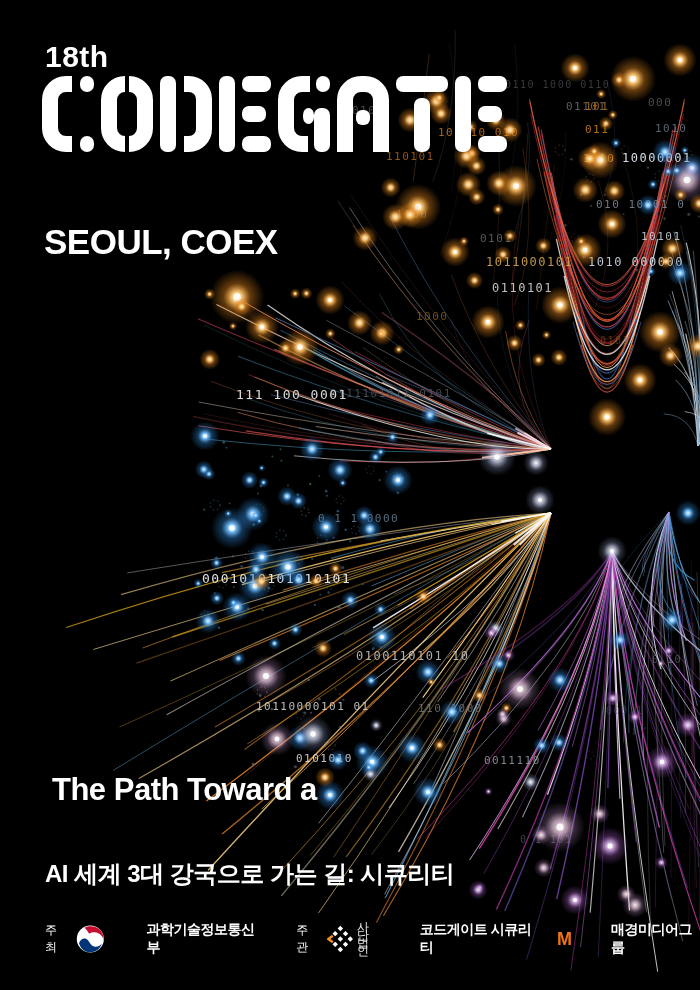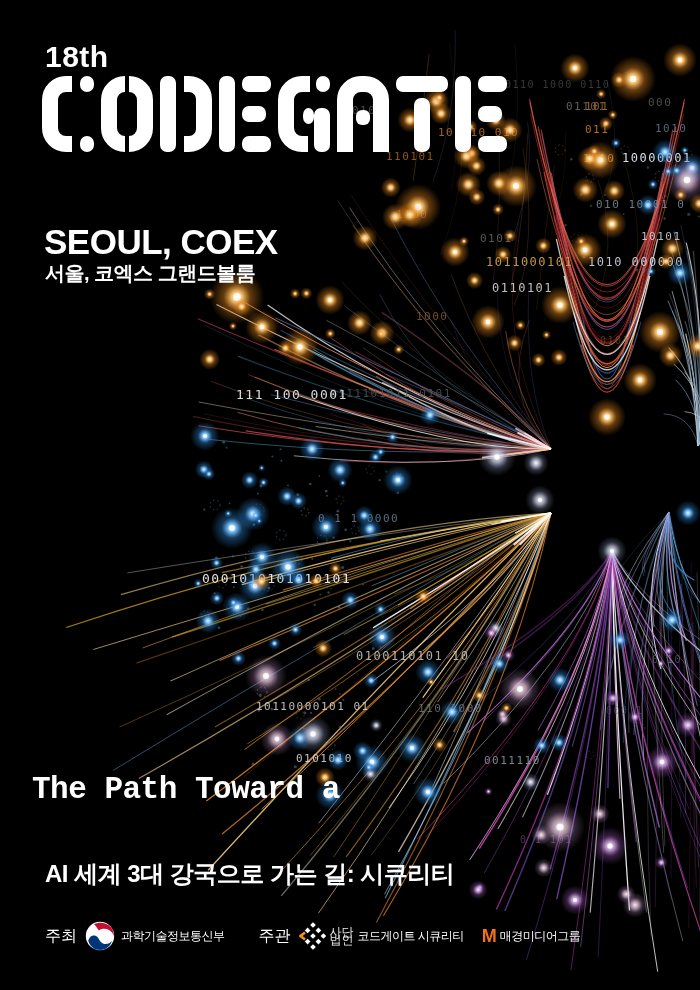--- a/index.html
+++ b/index.html
@@ -6,25 +6,25 @@
   .poster{position:relative;width:700px;height:990px;background:#000;overflow:hidden;
           font-family:"Liberation Sans","DejaVu Sans",sans-serif;color:#fff;}
   #artwork{position:absolute;left:0;top:0;}
   .edition{position:absolute;left:45px;top:40px;font-size:30px;font-weight:bold;letter-spacing:.5px;}
   #wordmark{position:absolute;left:42px;top:76px;}
   .date-line{position:absolute;left:44px;top:186px;font-size:30px;font-weight:bold;letter-spacing:-.5px;white-space:nowrap;}
   .date-line .day{font-size:15px;position:relative;top:-12px;margin:0 2px 0 1px;}
   .date-line .dash{padding:0 4px;}
   .venue-en{position:absolute;left:44px;top:222px;font-size:35px;font-weight:bold;letter-spacing:-.5px;}
   .venue-ko{position:absolute;left:45px;top:260px;font-size:20px;font-weight:bold;letter-spacing:-.5px;}
-  .headline{position:absolute;left:32px;top:771px;font-size:31px;font-weight:bold;line-height:37px;letter-spacing:-.5px;font-family:Liberation Mono, monospace;}
+  .headline{position:absolute;left:52px;top:771px;font-size:31px;font-weight:bold;line-height:37px;letter-spacing:-.5px;}
   .headline-ko{position:absolute;left:45px;top:858px;font-size:24px;font-weight:bold;letter-spacing:-.5px;}
   .footer{position:absolute;left:45px;top:921px;display:flex;align-items:center;}
-  .f-label{font-size:16px;margin-right:8px;color:#fff;}
-  .f-name{font-size:12px;font-weight:normal;letter-spacing:-.5px;}
+  .f-label{font-size:12px;margin-right:8px;color:#fff;}
+  .f-name{font-size:14px;font-weight:bold;letter-spacing:-.5px;margin-left:36px;}
   .f-group{display:flex;align-items:center;}
   .g-org{margin-left:34px;}
   .g-media{margin-left:18px;}
   .msit-logo{margin-right:6px;}
   .cg-logo{margin-right:4px;}
   .org-prefix{font-size:12px;line-height:8px;margin-right:4px;color:#e8e8e8;}
   .m-mono{color:#f47216;font-weight:bold;font-size:18px;margin-right:3px;line-height:18px;}
 </style>
 </head>
 <body>
@@ -790,21 +790,20 @@
       <g transform="translate(413,0)">
         <rect x="0" y="0" width="16" height="76" rx="7" fill="#fff"></rect>
         <rect x="23" y="0" width="29" height="16" rx="7" fill="#fff"></rect>
         <rect x="23" y="30" width="24" height="16" rx="7" fill="#fff"></rect>
         <rect x="23" y="60" width="29" height="16" rx="7" fill="#fff"></rect>
       </g>
     </svg>
 
 
   <div class="venue-en">SEOUL, COEX</div>
-  <div class="venue-ko">서울, 코엑스 그랜드볼룸</div>
 
   <div class="headline">
     <div>The Path Toward a</div>
   </div>
   <div class="headline-ko">AI 세계 3대 강국으로 가는 길: 시큐리티</div>
 
   <div class="footer">
     <div class="f-group">
       <span class="f-label">주최</span>
       <svg class="msit-logo" width="30" height="30" viewBox="0 0 30 30">

